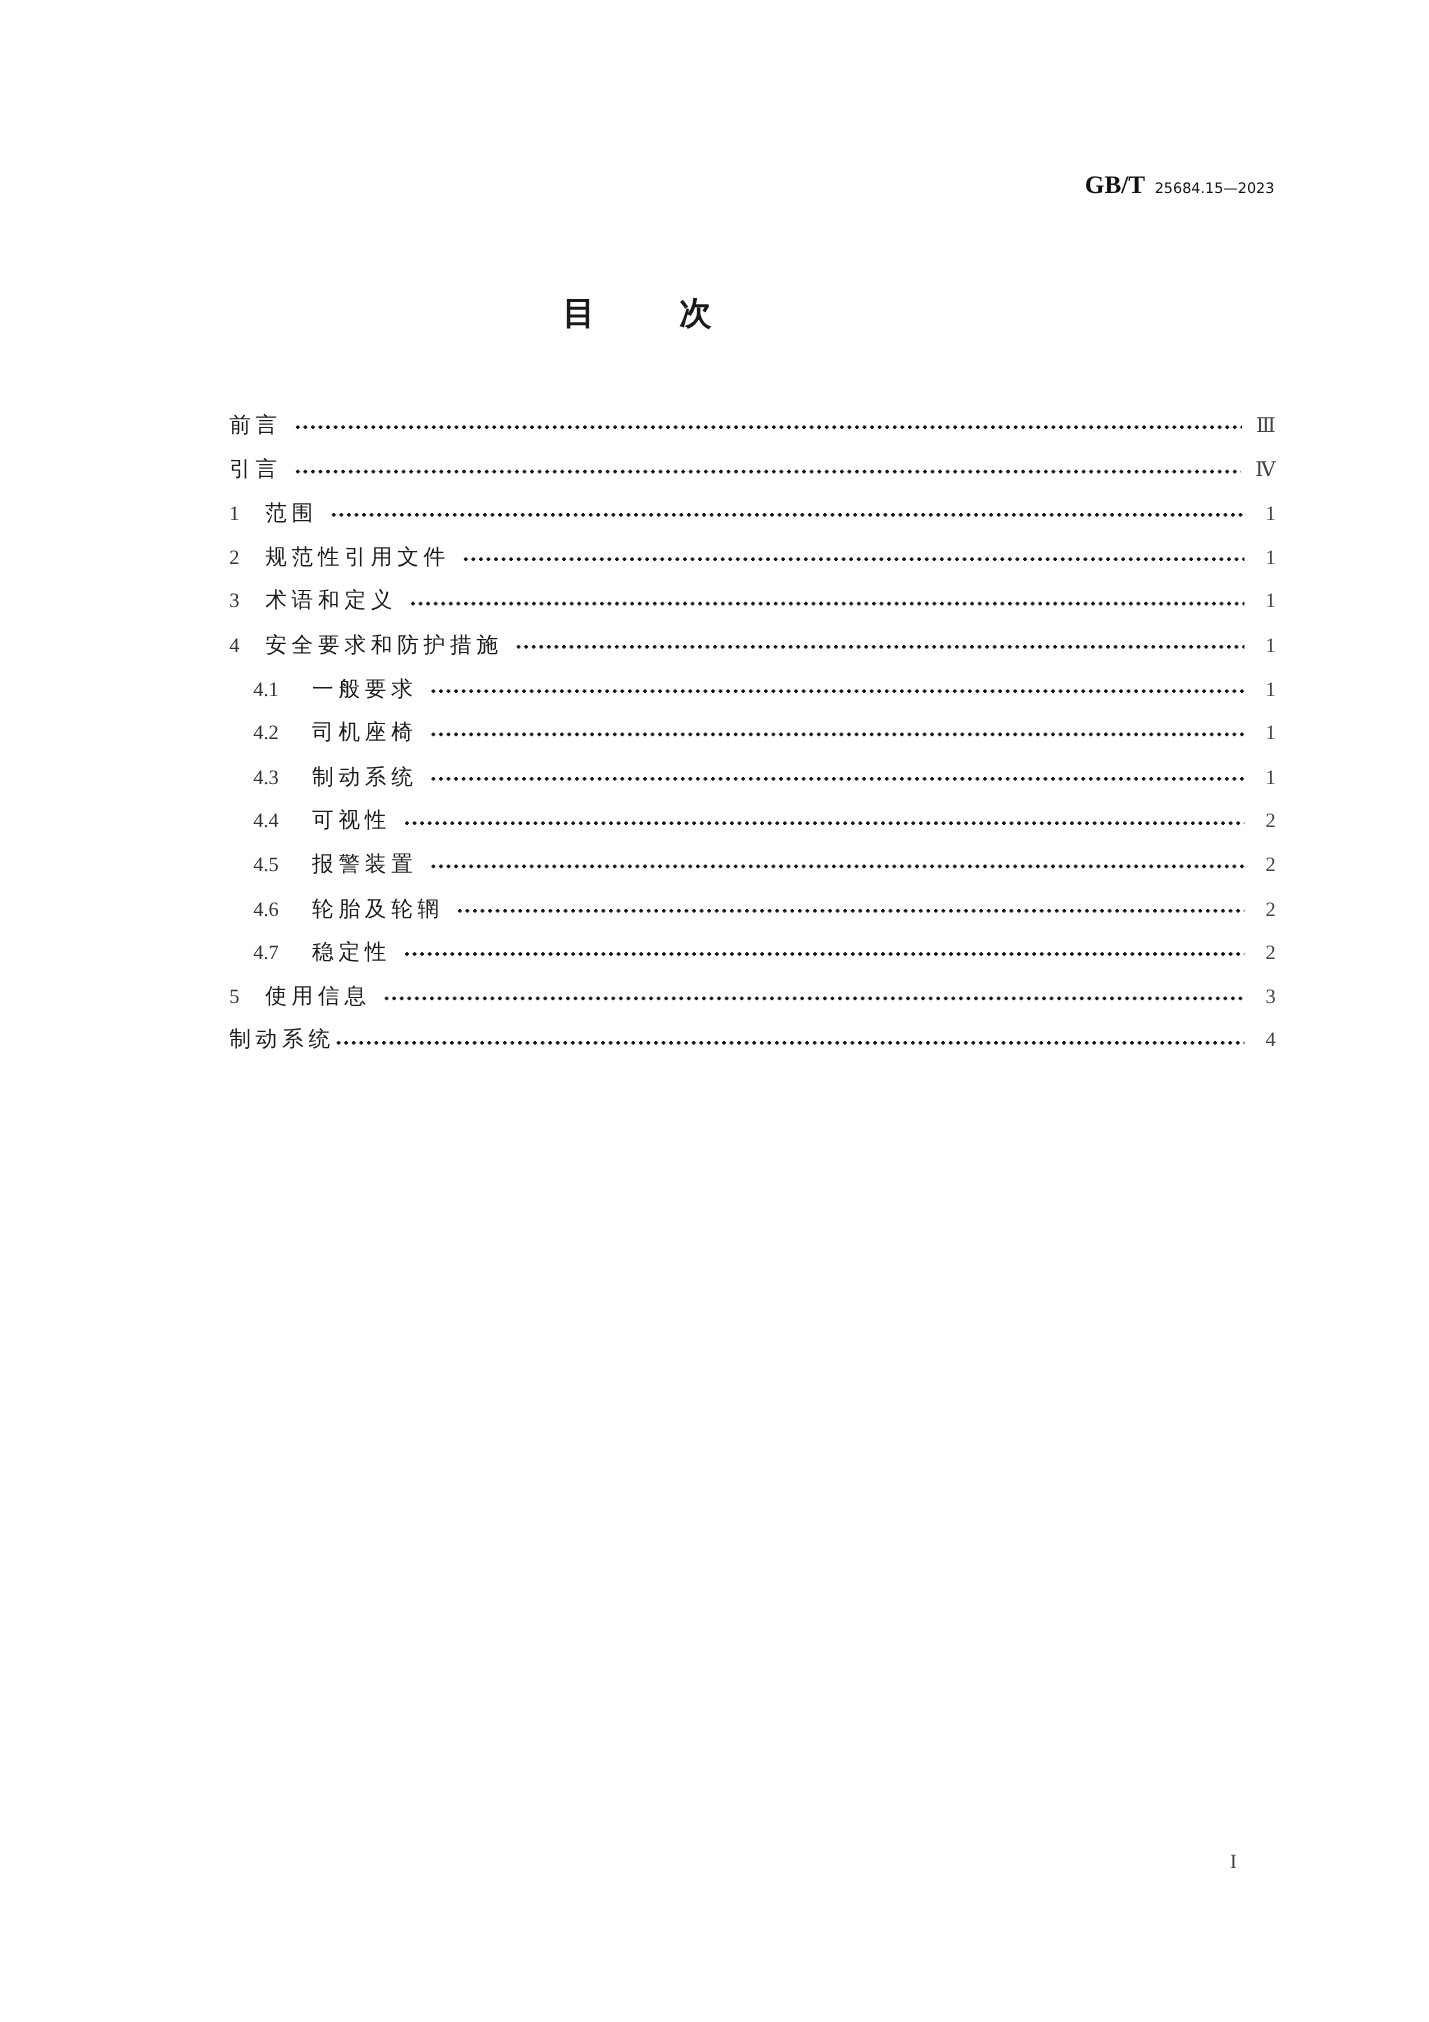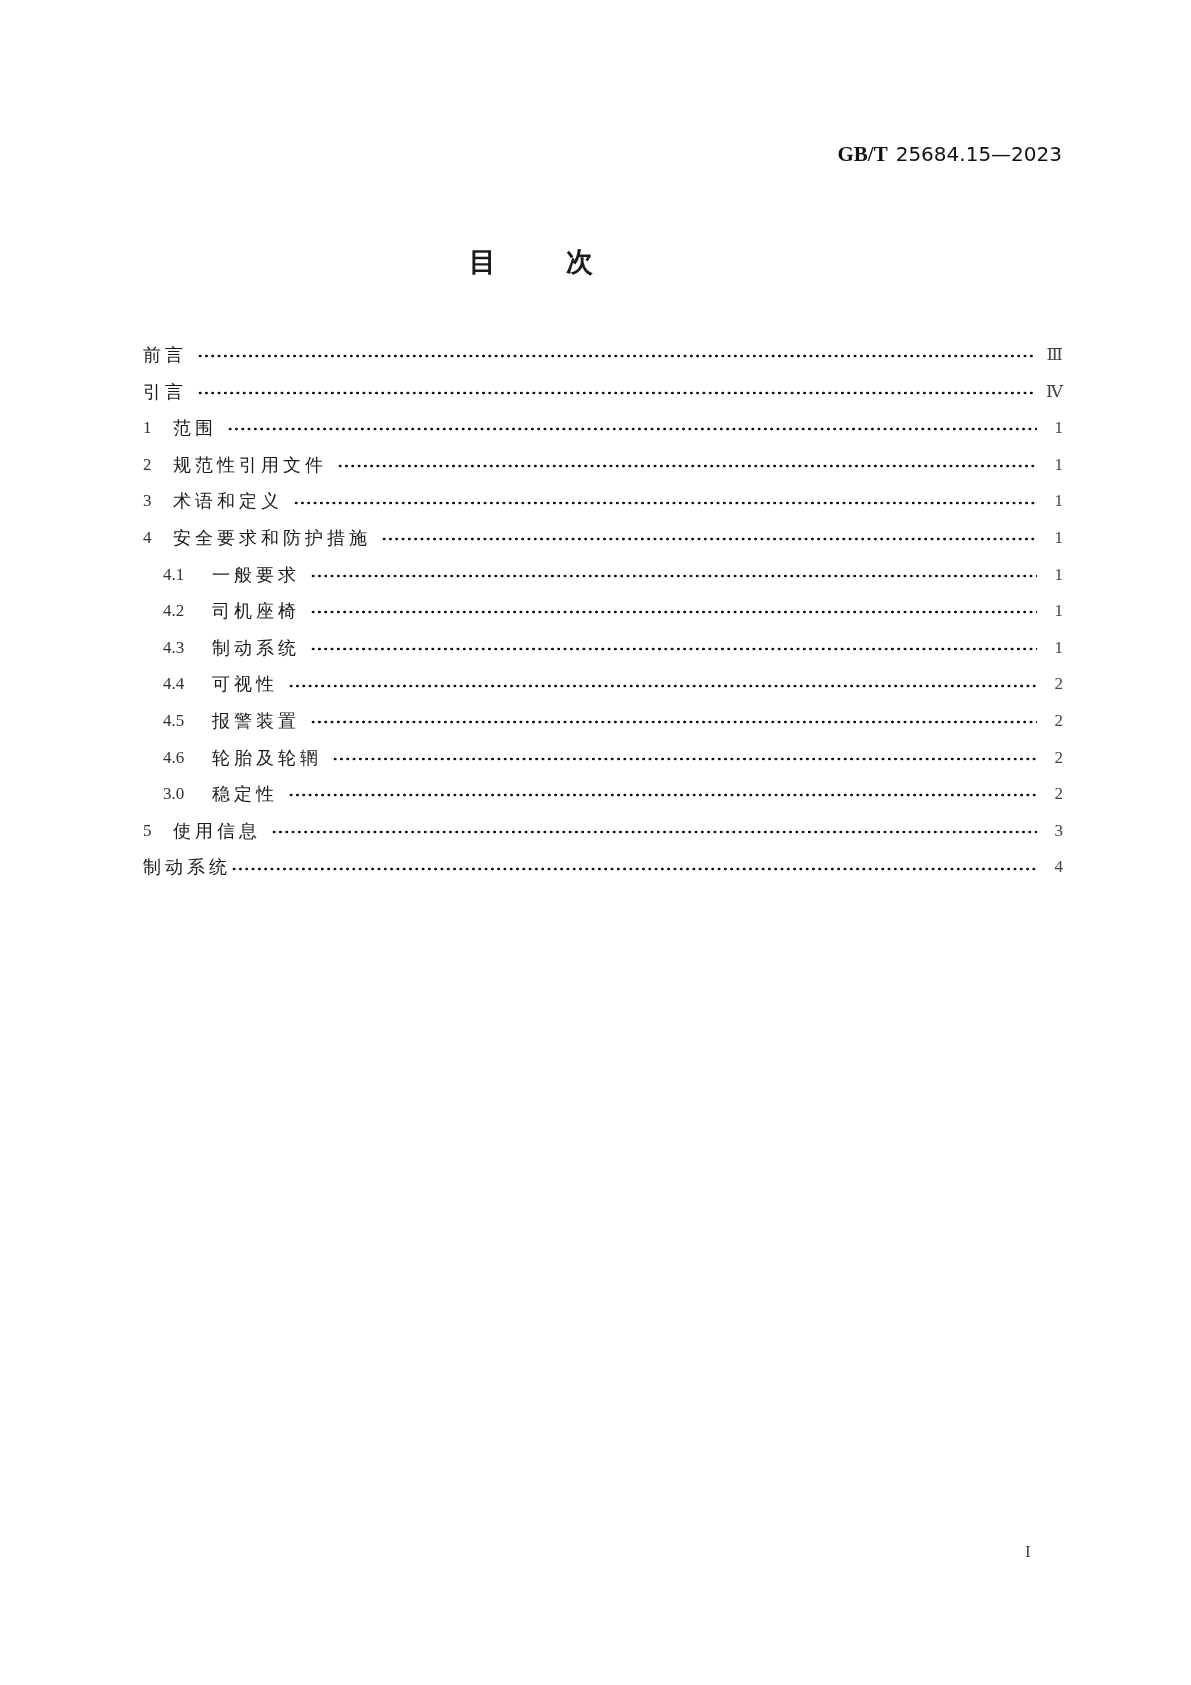--- a/index.html
+++ b/index.html
@@ -25,21 +25,21 @@
       color: #111;
     }
     .std-code .prefix {
       font-family: Liberation Serif, serif;
       font-weight: bold;
       font-size: 21px;
       margin-right: 8px;
     }
     .std-code .num {
       font-family: "DejaVu Sans", "Liberation Sans", sans-serif;
-      font-size: 20px;
+      font-size: 12px;
     }
     .toc-title {
       position: absolute;
       top: 246px;
       left: 0;
       width: 1062px;
       text-align: center;
       font-family: "DejaVu Sans", "Liberation Sans", sans-serif;
       font-weight: bold;
       font-size: 27px;
@@ -54,20 +54,21 @@
       left: 143px;
       width: 920px;
     }
     .toc-row {
       display: flex;
       align-items: center;
       height: 36.6px;
       line-height: 36.6px;
       font-size: 18px;
       white-space: nowrap;
+      margin-left: 48px;
     }
     .toc-row .num {
       display: inline-block;
       font-family: "Liberation Serif", "DejaVu Serif", serif;
       font-size: 17px;
       color: #333;
     }
     .toc-row.level1 .num { width: 30px; }
     .toc-row.level2 { padding-left: 20px; }
     .toc-row.level2 .num { width: 49px; }
@@ -180,21 +181,21 @@
     <span class="leader"></span>
     <span class="page">2</span>
   </div>
   <div class="toc-row level2">
     <span class="num">4.6</span>
     <span class="label">轮胎及轮辋</span>
     <span class="leader"></span>
     <span class="page">2</span>
   </div>
   <div class="toc-row level2">
-    <span class="num">3.0</span>
+    <span class="num">4.7</span>
     <span class="label">稳定性</span>
     <span class="leader"></span>
     <span class="page">2</span>
   </div>
   <div class="toc-row level1">
     <span class="num">5</span>
     <span class="label">使用信息</span>
     <span class="leader"></span>
     <span class="page">3</span>
   </div>

